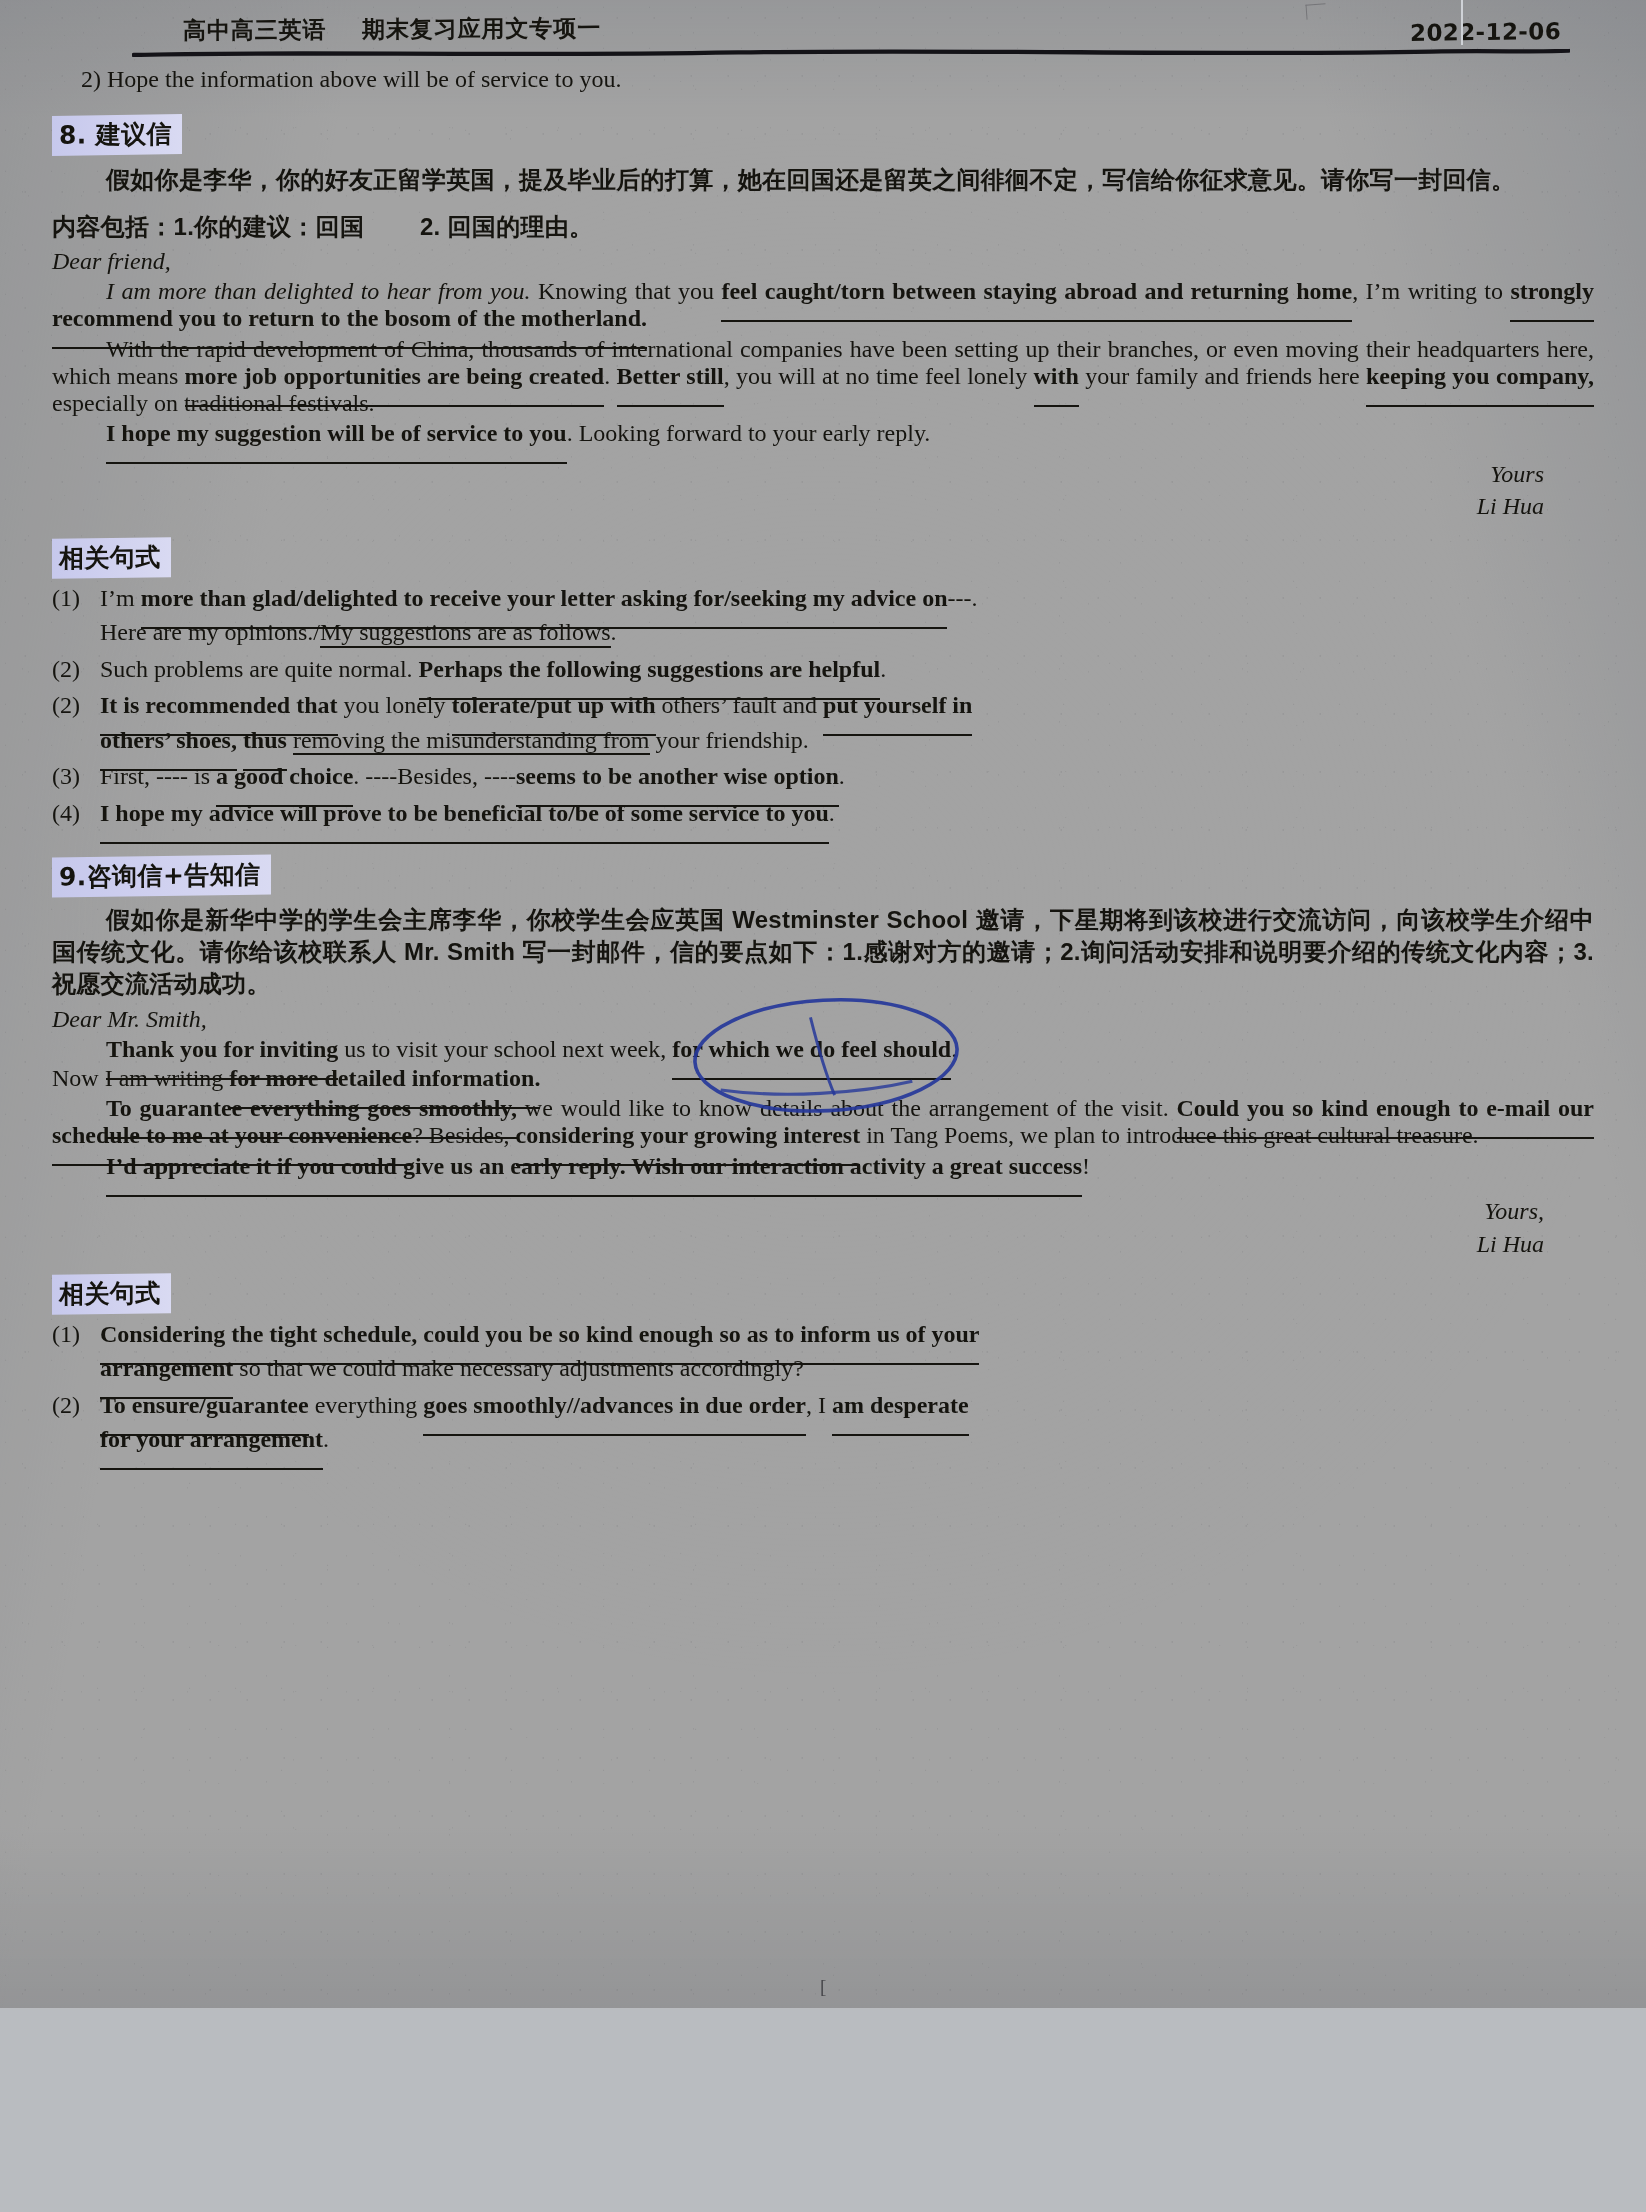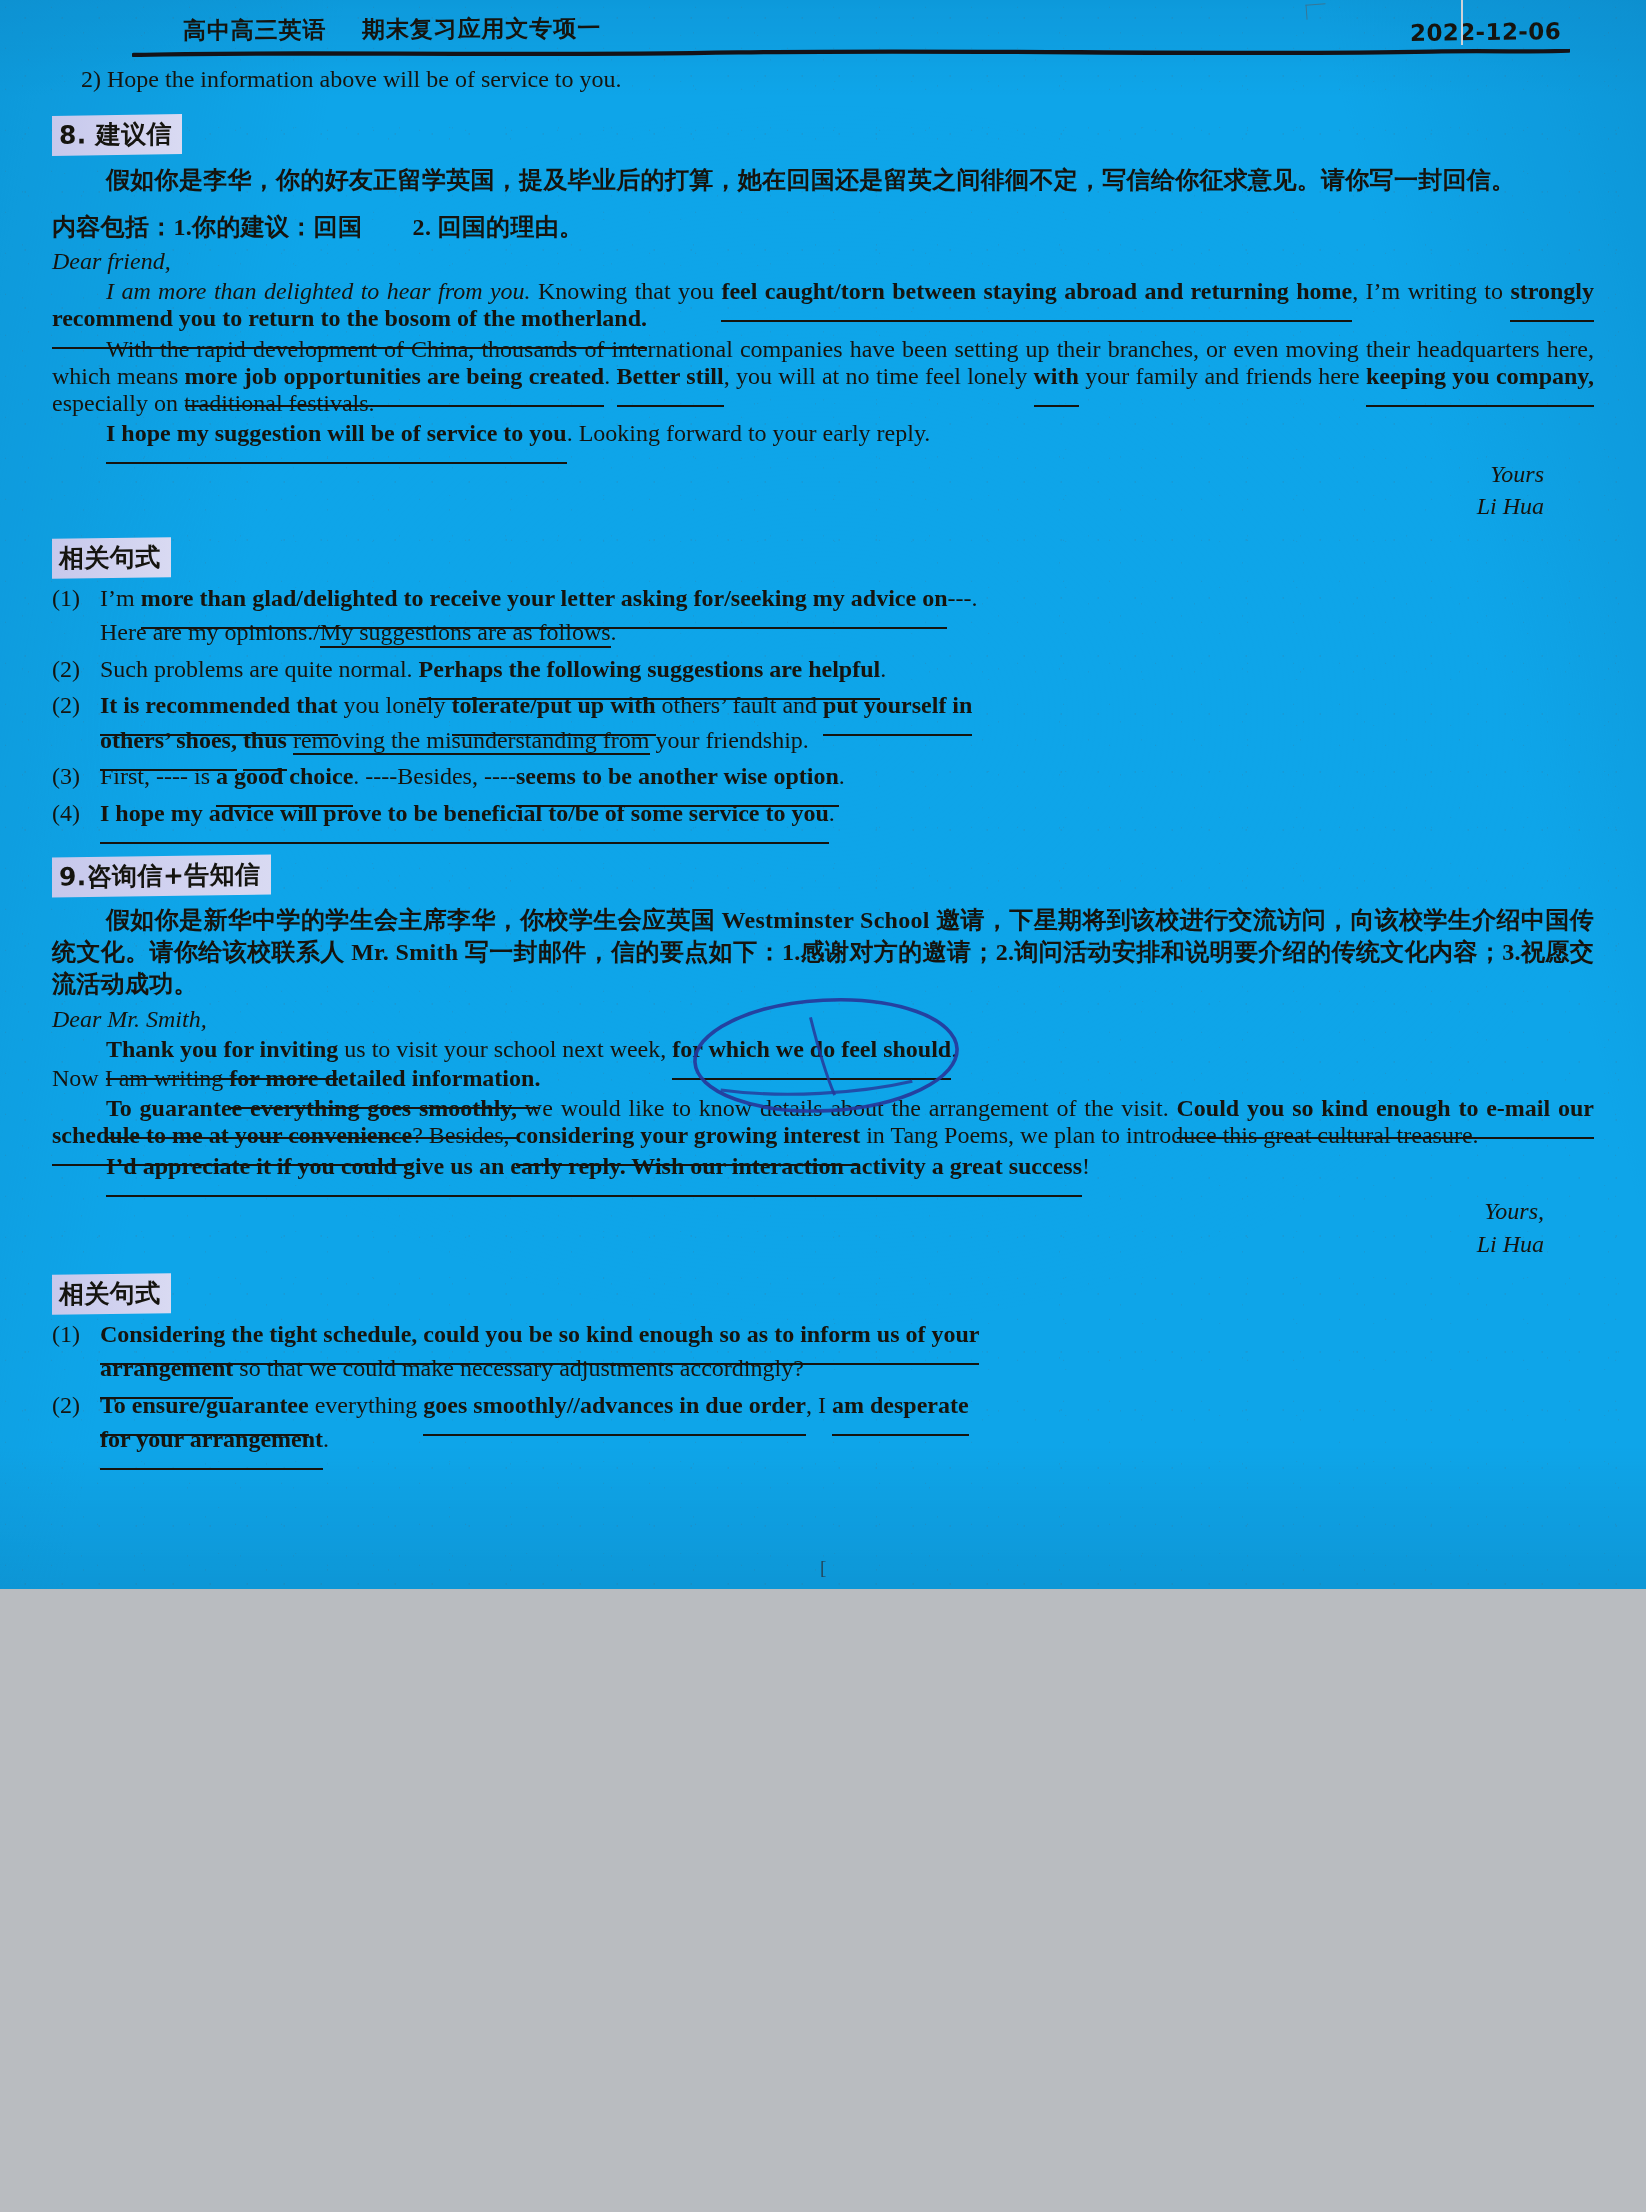--- a/index.html
+++ b/index.html
@@ -3,23 +3,23 @@
 <meta charset="utf-8">
 <style>
   html, body {
     margin: 0;
     padding: 0;
     background: #b9bcc0;
   }
   .page {
     position: relative;
     width: 1646px;
-    height: 1589px;
+    height: 2008px;
     margin: 0 auto;
-    background: #0ea5e9;
+    background: #a3a3a3;
     overflow: hidden;
     font-family: "Liberation Serif", "DejaVu Serif", serif;
     color: #15140f;
   }
   
   .paper-tint {
     position: absolute;
     inset: 0;
     pointer-events: none;
     background:
@@ -94,21 +94,21 @@
   }
   .scan-edge {
     position:absolute; top:0; left:1461px; width:1.7px; height:45px;
     background:#cfd2d7; z-index:4;
   }
   .en {
     font-family: Liberation Serif, serif;
     font-size: 24px;
   }
   .zh {
-    font-family: Liberation Serif, serif;
+    font-family: Liberation Sans, sans-serif;
     font-size: 24px;
     font-weight: 700;
     letter-spacing: 0.3px;
   }
   .para {
     text-align: justify;
     text-justify: inter-word;
     margin: 0;
   }
   .indent { text-indent: 54px; }

